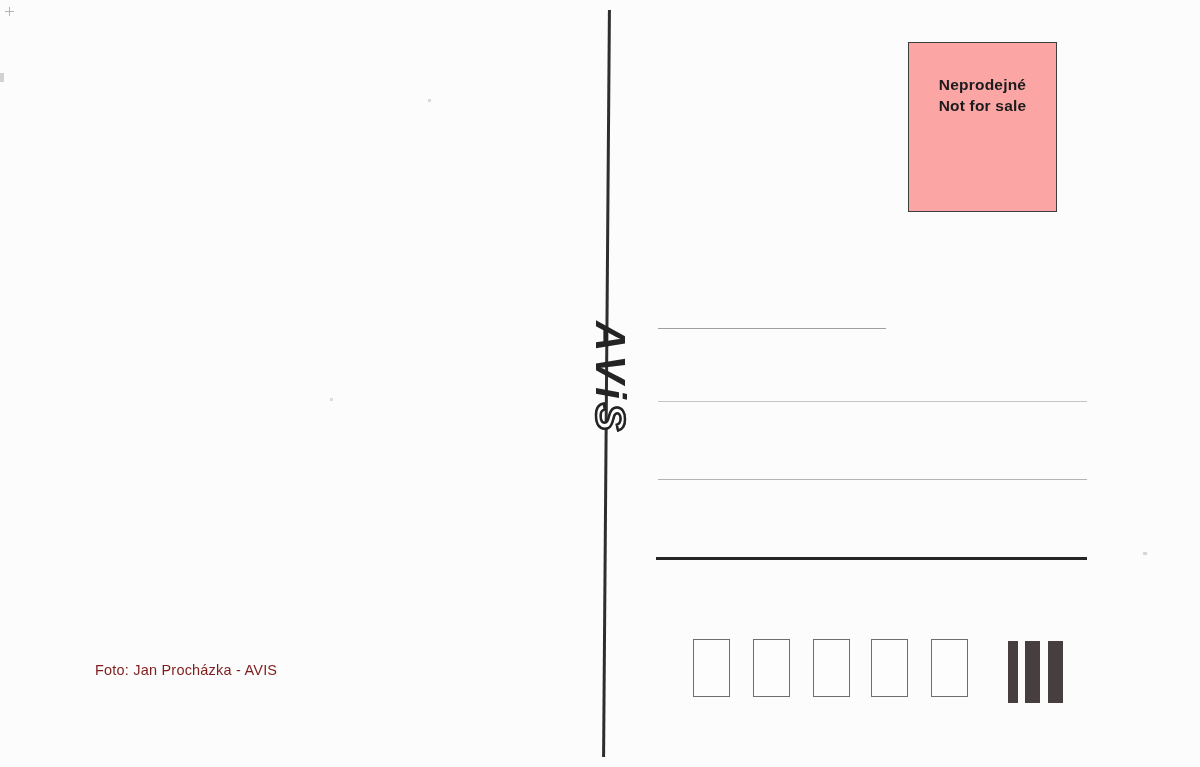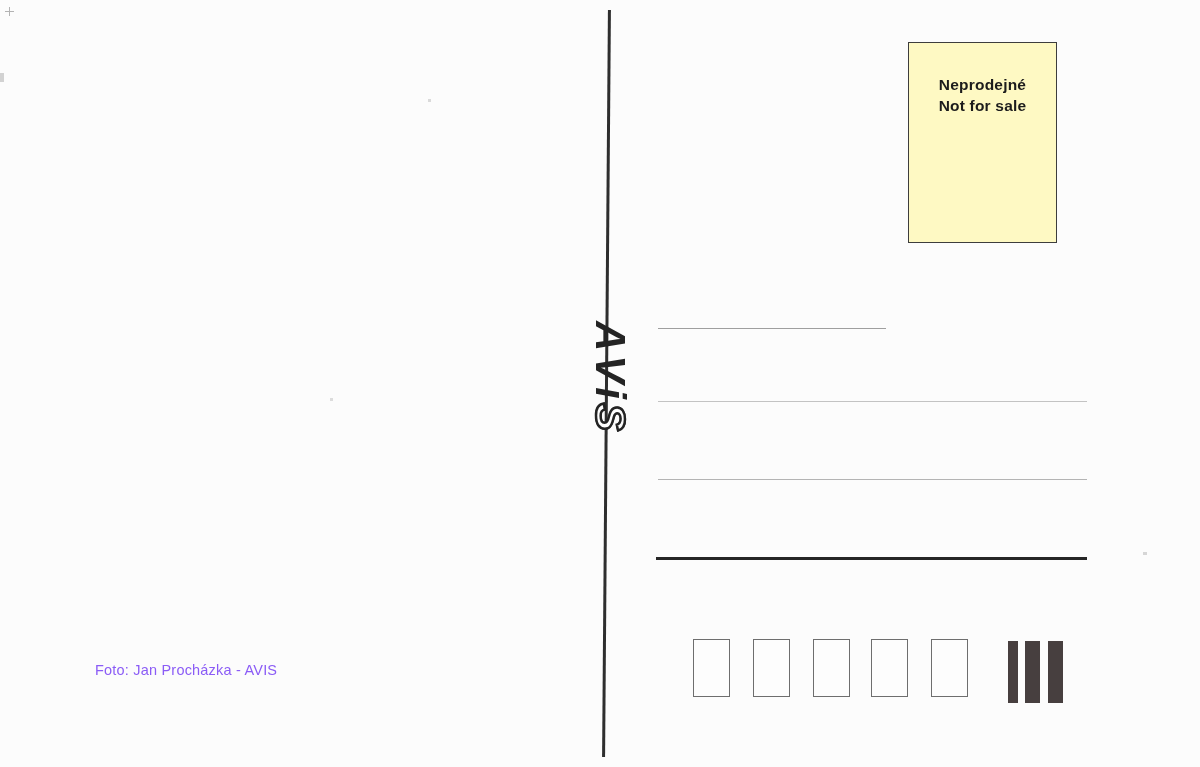--- a/index.html
+++ b/index.html
@@ -47,23 +47,23 @@
       1px 0 0 #242424, -1px 0 0 #242424,
       0 1px 0 #242424, 0 -1px 0 #242424;
   }
 
   
   .stamp {
     position: absolute;
     left: 908px;
     top: 42px;
     width: 149px;
-    height: 201px;
+    height: 170px;
     border: 1.3px solid #3d3d3d;
-    background: #fef9c3;
+    background: #fca5a5;
     box-sizing: border-box;
     text-align: center;
     padding-top: 31px;
     font-weight: bold;
     font-size: 15.5px;
     line-height: 21px;
     color: #1c1c1c;
     letter-spacing: 0.2px;
   }
 
@@ -100,21 +100,21 @@
   .sb-2 { left: 1025px; width: 15px; }
   .sb-3 { left: 1048px; width: 15px; }
 
   
   .credits {
     position: absolute;
     left: 95px;
     top: 661px;
     font-size: 14.5px;
     line-height: 18.5px;
-    color: #8b5cf6;
+    color: #7f1d1d;
     letter-spacing: 0.2px;
   }
 
   
   .art { position: absolute; background: #c9c9c9; }
   .art-cross-h { left: 5px;  top: 11px;  width: 9px; height: 1px; background:#b3b3b3; }
   .art-cross-v { left: 9px;  top: 7px;   width: 1px; height: 9px; background:#b3b3b3; }
   .art-edge    { left: 0;    top: 73px;  width: 4px; height: 9px; background:#d2d2d2; }
   .art-sp1     { left: 428px; top: 99px;  width: 3px; height: 3px; background:#dadada; }
   .art-sp2     { left: 330px; top: 398px; width: 3px; height: 3px; background:#dcdcdc; }

